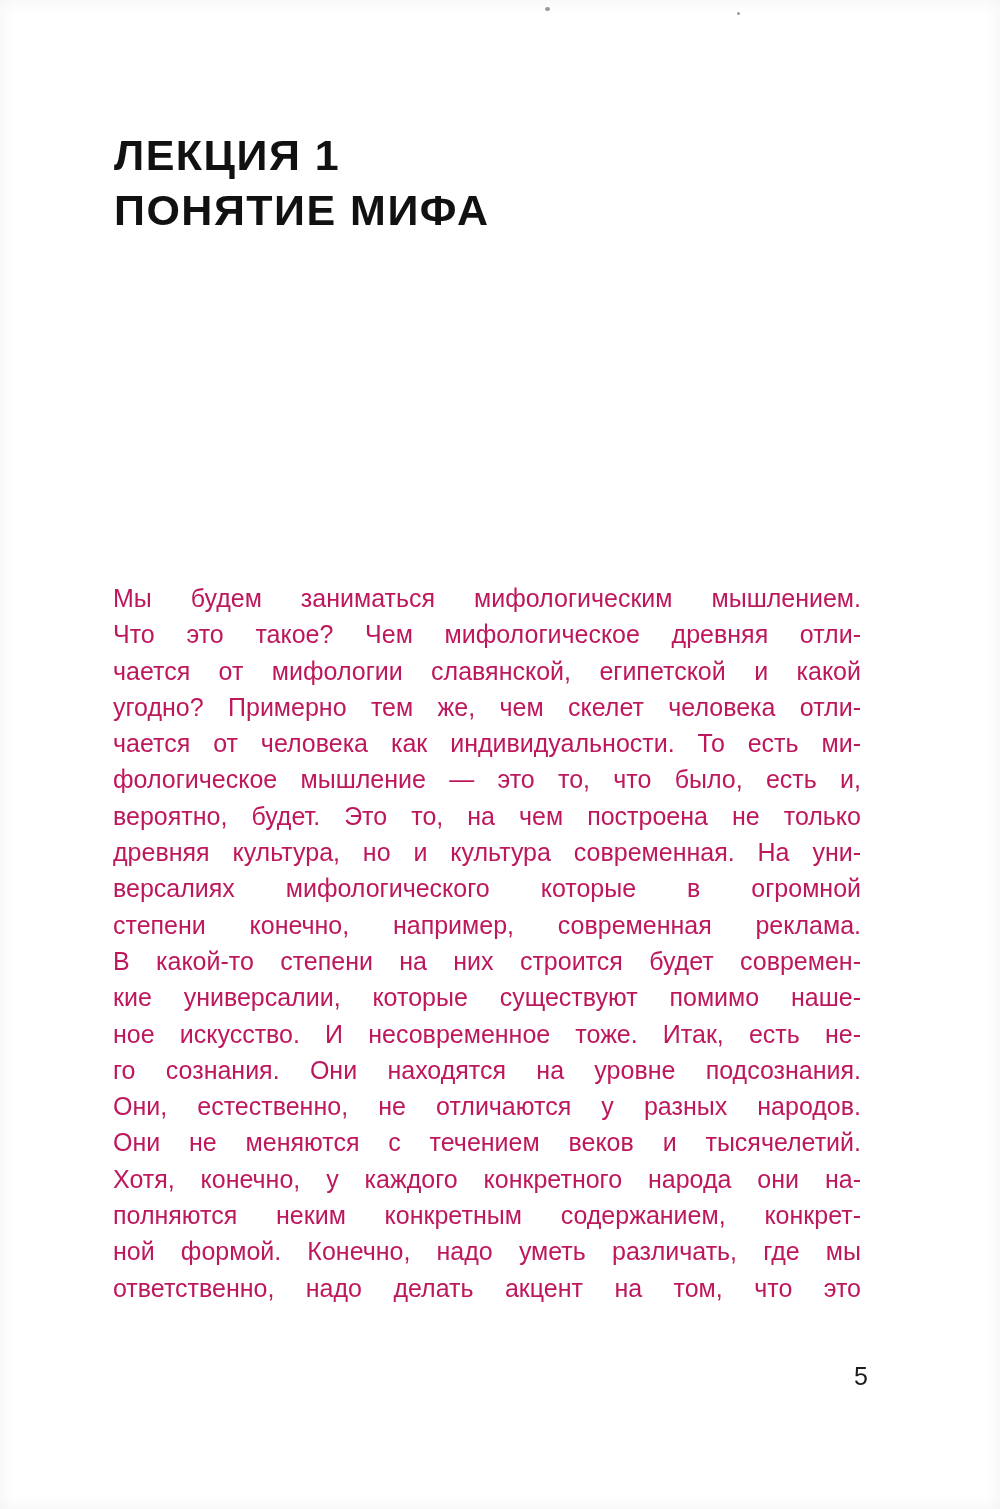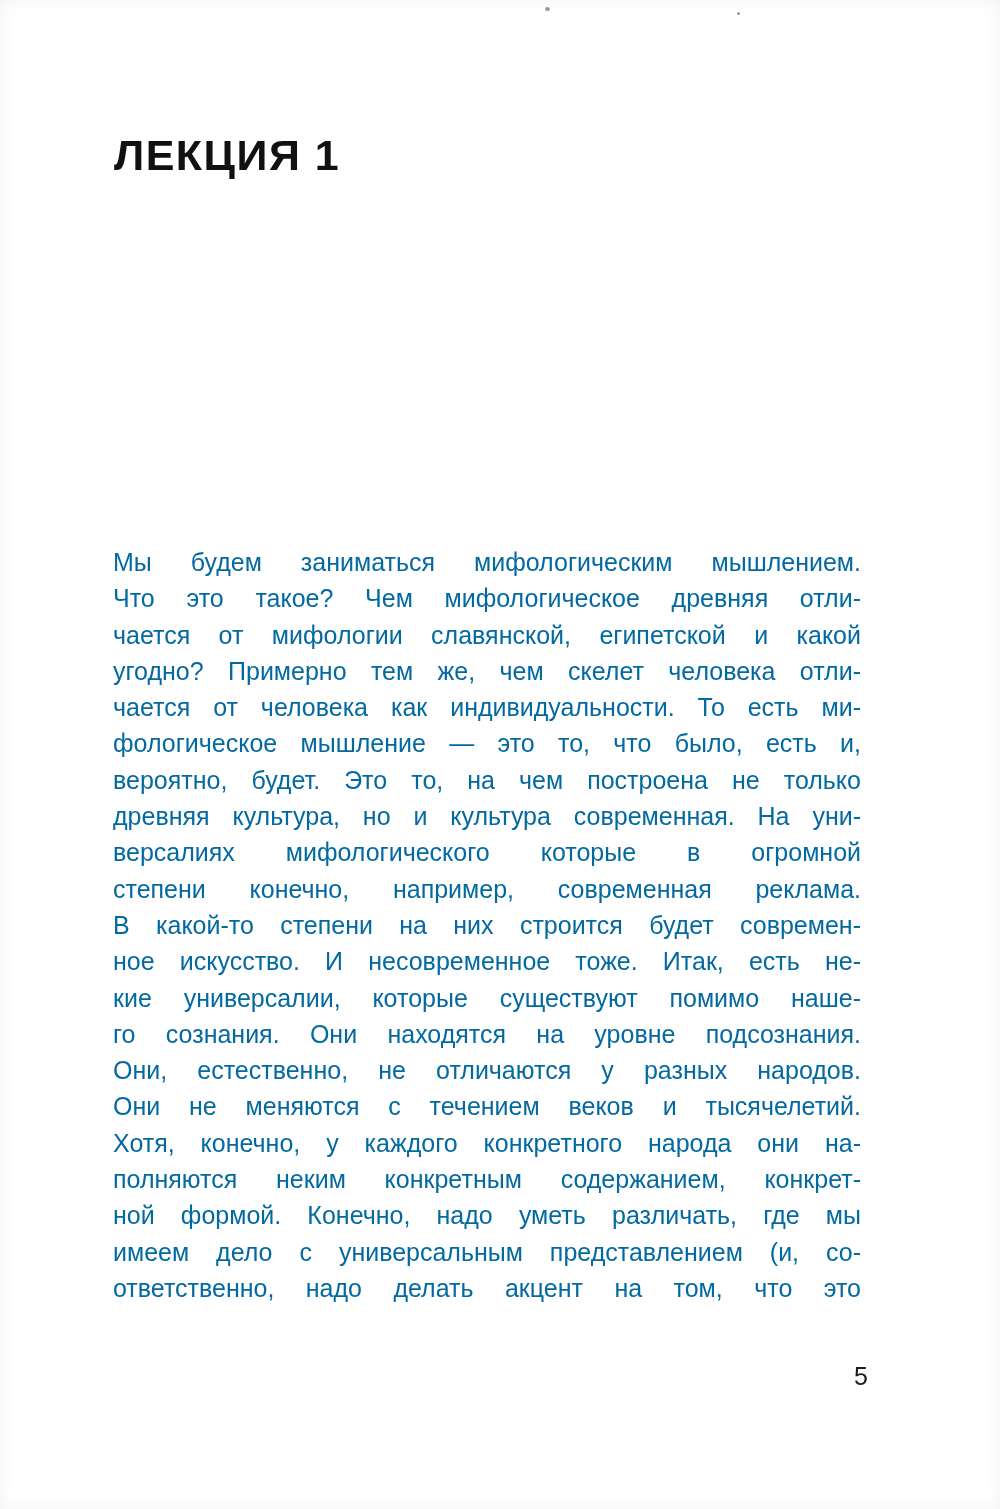--- a/index.html
+++ b/index.html
@@ -29,23 +29,23 @@
     color: #111111;
     font-weight: bold;
     font-size: 43px;
     line-height: 55px;
     letter-spacing: 1.5px;
     white-space: nowrap;
   }
   .body-text {
     position: absolute;
     left: 113px;
-    top: 544px;
+    top: 580px;
     width: 748px;
-    color: #0369a1;
+    color: #be185d;
     font-size: 25px;
   }
   .text-line {
     height: 36.3px;
     line-height: 36.3px;
     text-align: justify;
     text-align-last: justify;
     white-space: nowrap;
     overflow: visible;
   }
@@ -62,41 +62,41 @@
 </head>
 <body>
 
 <div class="page">
 
   <span class="scan-speck" style="left:545px; top:7px; width:5px; height:4px;"></span>
   <span class="scan-speck" style="left:737px; top:12px; width:3px; height:3px;"></span>
 
   <div class="heading">
     <div>ЛЕКЦИЯ 1</div>
+    <div>ПОНЯТИЕ МИФА</div>
   </div>
 
   <div class="body-text">
       <div class="text-line">Мы будем заниматься мифологическим мышлением.</div>
       <div class="text-line">Что это такое? Чем мифологическое древняя отли-</div>
       <div class="text-line">чается от мифологии славянской, египетской и какой</div>
       <div class="text-line">угодно? Примерно тем же, чем скелет человека отли-</div>
       <div class="text-line">чается от человека как индивидуальности. То есть ми-</div>
       <div class="text-line">фологическое мышление — это то, что было, есть и,</div>
       <div class="text-line">вероятно, будет. Это то, на чем построена не только</div>
       <div class="text-line">древняя культура, но и культура современная. На уни-</div>
       <div class="text-line">версалиях мифологического которые в огромной</div>
       <div class="text-line">степени конечно, например, современная реклама.</div>
       <div class="text-line">В какой-то степени на них строится будет современ-</div>
+      <div class="text-line">кие универсалии, которые существуют помимо наше-</div>
       <div class="text-line">ное искусство. И несовременное тоже. Итак, есть не-</div>
-      <div class="text-line">кие универсалии, которые существуют помимо наше-</div>
       <div class="text-line">го сознания. Они находятся на уровне подсознания.</div>
       <div class="text-line">Они, естественно, не отличаются у разных народов.</div>
       <div class="text-line">Они не меняются с течением веков и тысячелетий.</div>
       <div class="text-line">Хотя, конечно, у каждого конкретного народа они на-</div>
       <div class="text-line">полняются неким конкретным содержанием, конкрет-</div>
       <div class="text-line">ной формой. Конечно, надо уметь различать, где мы</div>
-      <div class="text-line">имеем дело с универсальным представлением (и, со-</div>
       <div class="text-line">ответственно, надо делать акцент на том, что это</div>
     </div>
 
   <div class="page-number">5</div>
 
 </div>
 
 </body></html>

